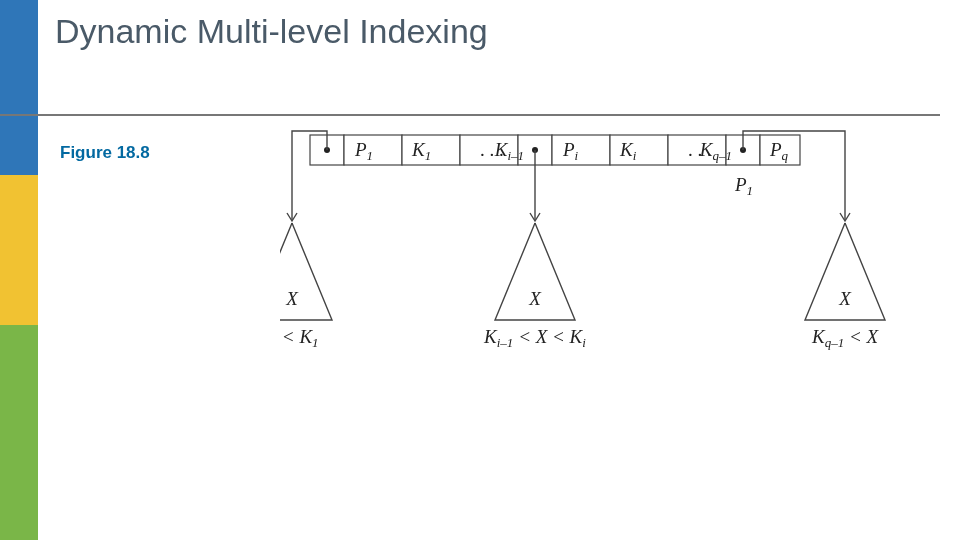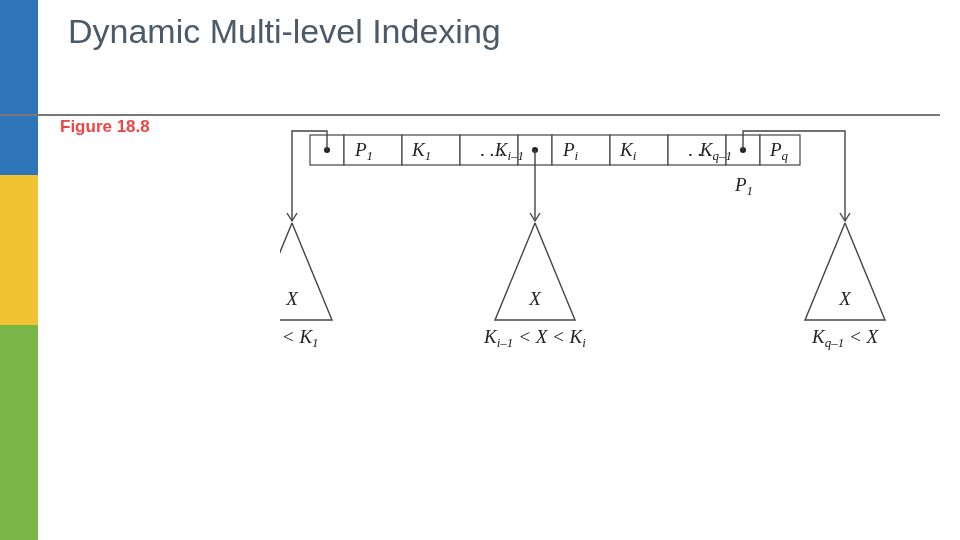--- a/index.html
+++ b/index.html
@@ -1,22 +1,22 @@
 <!DOCTYPE html>
 <html><head>
 <meta charset="utf-8">
 <style>
   html,body{margin:0;padding:0;width:960px;height:540px;background:#fff;font-family:Arial,Helvetica,sans-serif;color:#333;overflow:hidden}
   .sidebar{position:absolute;left:0;top:0;width:38px;height:540px}
   .sb-blue{position:absolute;left:0;top:0;width:38px;height:175px;background:#2f76b8}
   .sb-yellow{position:absolute;left:0;top:175px;width:38px;height:150px;background:#f1c232}
   .sb-green{position:absolute;left:0;top:325px;width:38px;height:215px;background:#7ab648}
-  .title{position:absolute;left:68px;top:12px;font-size:34px;color:#4a5a68;letter-spacing:0px}
+  .title{position:absolute;left:55px;top:12px;font-size:34px;color:#4a5a68;letter-spacing:0px}
   .head-rule{position:absolute;left:0;top:114px;width:940px;height:2px;background:#777}
-  .caption{position:absolute;left:60px;top:116px;width:170px;font-size:17px;line-height:1.35;color:#ef4444}
+  .caption{position:absolute;left:60px;top:142px;width:170px;font-size:17px;line-height:1.35;color:#0369a1}
   .cap-bold{font-weight:bold;display:block;margin-bottom:2px}
   svg.diagram{position:absolute;left:280px;top:125px;}
   svg text{font-family:"Times New Roman",serif;font-size:19px;fill:#222}
   svg .it{font-style:italic}
   svg .sub{font-size:13px}
   svg rect{fill:#fff;stroke:#444;stroke-width:1.2}
   svg line,svg polyline{stroke:#444;stroke-width:1.4;fill:none}
   svg .ptr{fill:#222}
 </style>
 </head>

